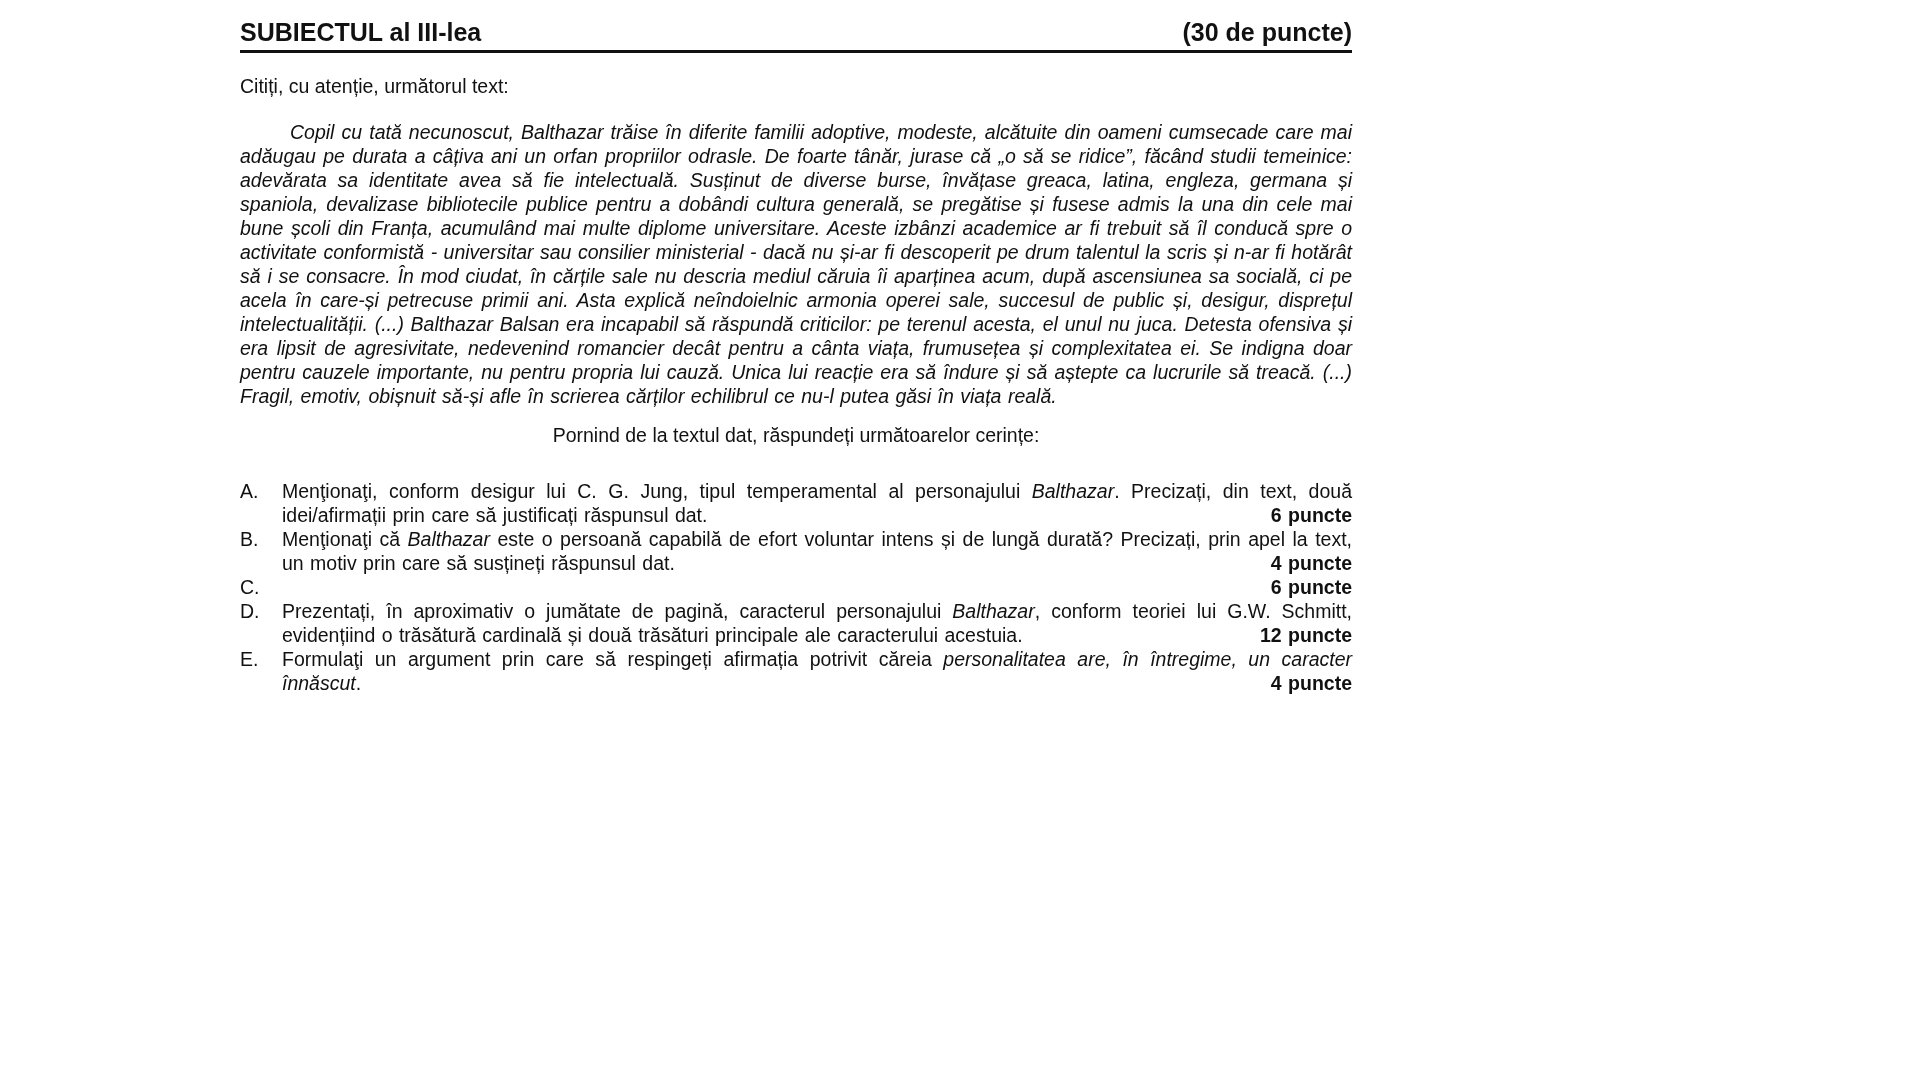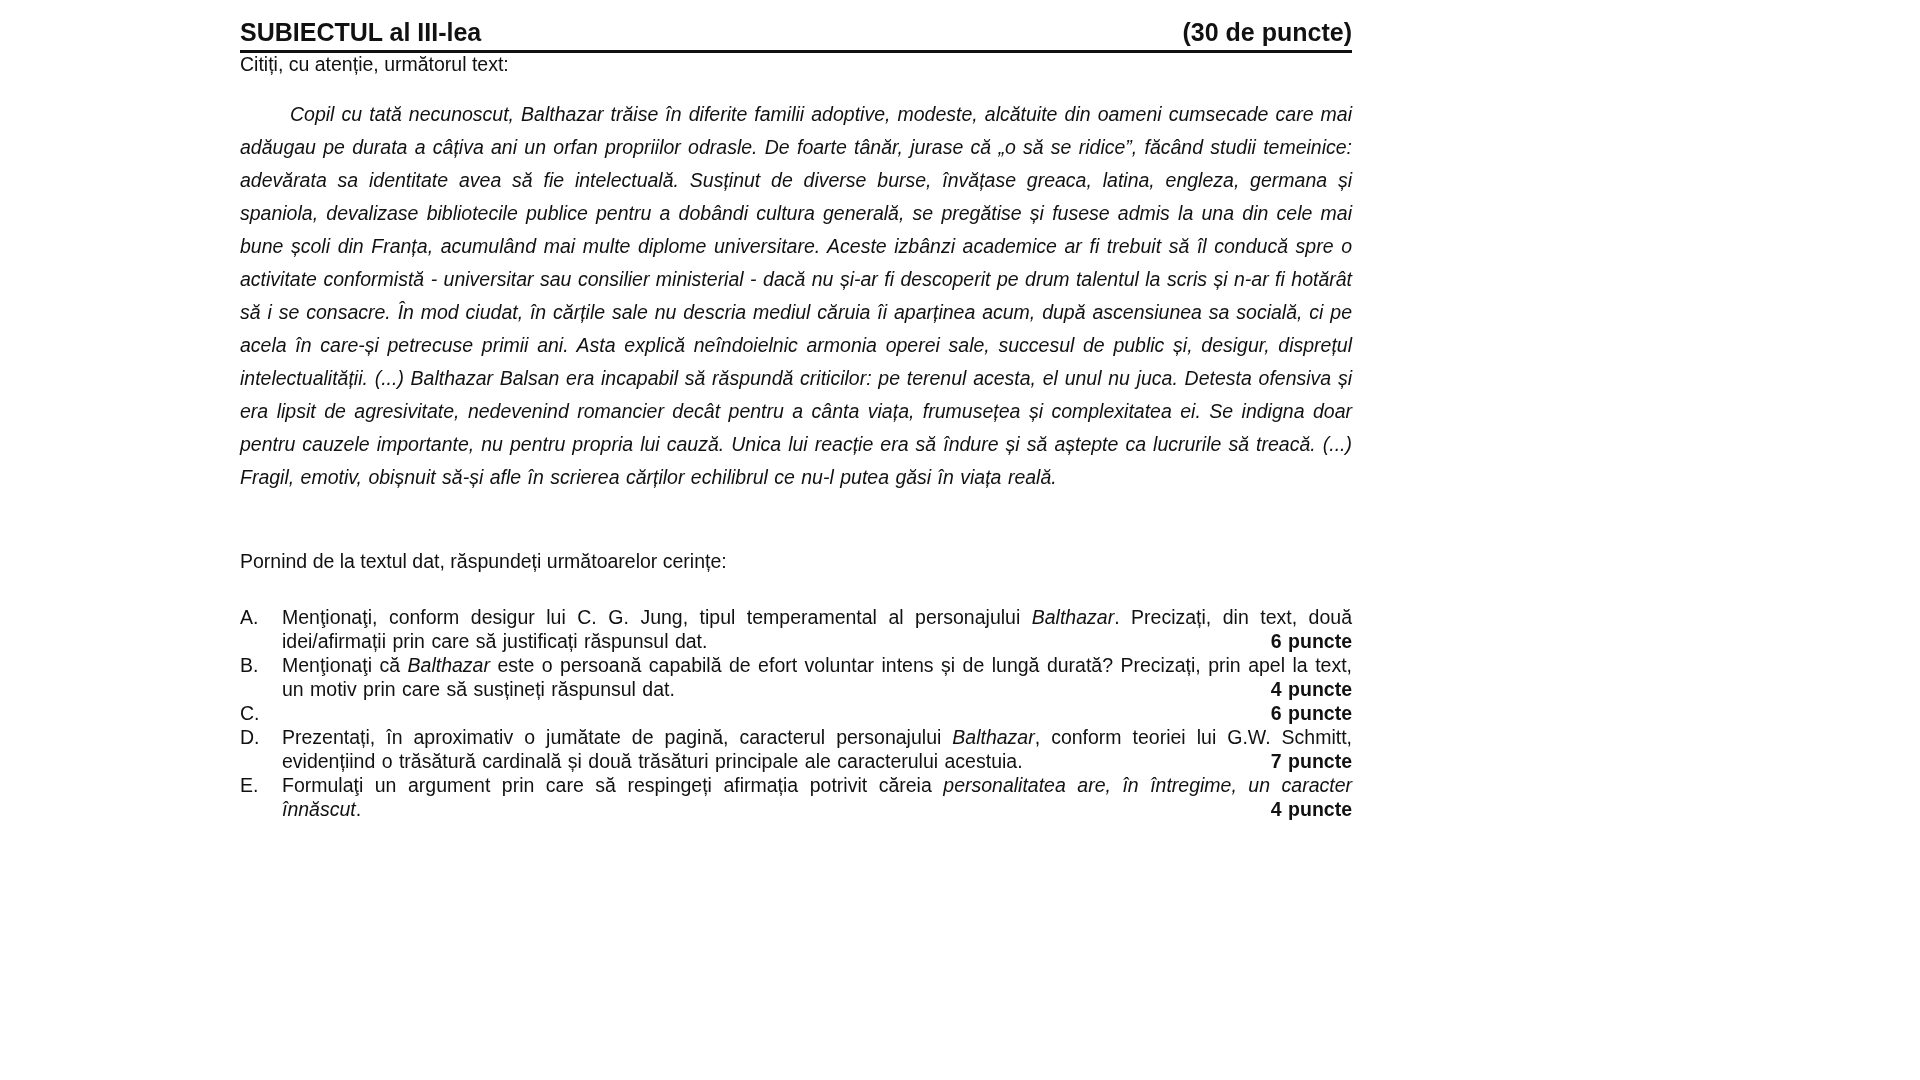--- a/index.html
+++ b/index.html
@@ -25,40 +25,41 @@
     display: flex;
     justify-content: space-between;
     align-items: flex-end;
     font-weight: bold;
     font-size: 25px;
     border-bottom: 3px solid #111111;
     padding-bottom: 3px;
   }
   .intro {
     font-size: 19.5px;
-    margin-top: 0;
+    margin-top: 22px;
   }
   .passage {
     margin-top: 22px;
     font-style: italic;
     font-size: 19.5px;
-    line-height: 33px;
+    line-height: 24px;
     text-align: justify;
     text-indent: 50px;
     word-spacing: 1px;
   }
   .attribution {
     font-style: italic;
     font-size: 19.5px;
     text-align: right;
     margin-top: 15px;
   }
   .prompt {
     font-size: 19.5px;
-    margin-top: 56px;
+    margin-top: 16px;
+    text-align: center;
   }
   .questions {
     margin-top: 32px;
     font-size: 19.5px;
     line-height: 24px;
   }
   .q {
     position: relative;
     padding-left: 42px;
     text-align: justify;
@@ -116,21 +117,21 @@
     </div>
 
     <div class="q">
       <span class="q-label">C.</span>
       <div class="q-points-line">6 puncte</div>
     </div>
 
     <div class="q">
       <span class="q-label">D.</span>
       <span><span>Prezentați, în aproximativ o jumătate de pagină, caracterul personajului </span><em>Balthazar</em><span>, conform teoriei lui G.W. Schmitt, evidențiind o trăsătură cardinală și două trăsături principale ale caracterului acestuia.</span></span>
-      <span class="q-points">7 puncte</span>
+      <span class="q-points">12 puncte</span>
     </div>
 
     <div class="q">
       <span class="q-label">E.</span>
       <span><span>Formulaţi un argument prin care să respingeți afirmația potrivit căreia </span><em>personalitatea are, în întregime, un caracter înnăscut</em><span>.</span></span>
       <span class="q-points">4 puncte</span>
     </div>
 
   </div>
 

